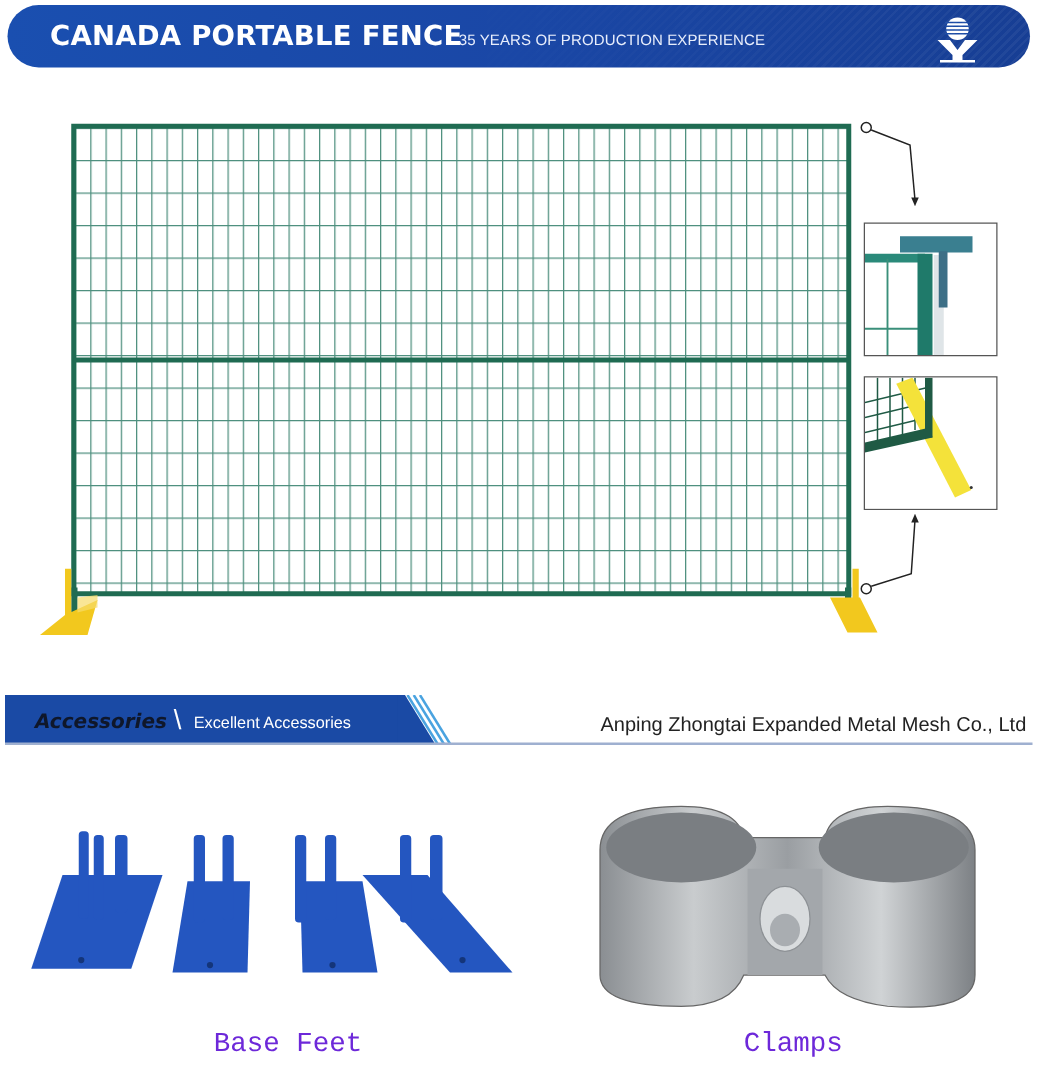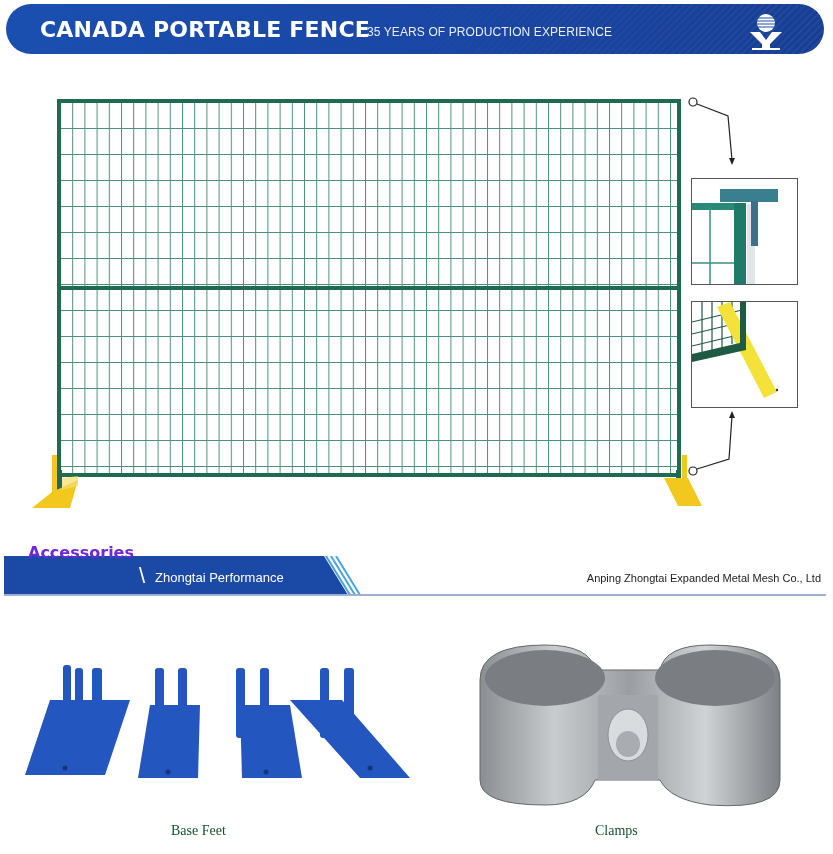--- a/index.html
+++ b/index.html
@@ -8,26 +8,26 @@
     background:linear-gradient(90deg,#1a4fb0 0%,#1a47a6 50%,#173e94 100%);overflow:hidden;}
   .banner::after{content:"";position:absolute;inset:0;
     background:repeating-linear-gradient(135deg,rgba(255,255,255,0.05) 0 2px,transparent 2px 5px);
     -webkit-mask:linear-gradient(90deg,transparent 40%,#000 100%);mask:linear-gradient(90deg,transparent 40%,#000 100%);}
   .banner-title{position:absolute;left:34px;top:13px;color:#fff;font-weight:bold;font-size:22px;letter-spacing:0.2px;font-family:"DejaVu Sans",sans-serif;}
   .banner-sub{position:absolute;left:361px;top:21px;color:#e8eefc;font-size:12px;letter-spacing:0.1px;}
   .logo{position:absolute;left:738px;top:8px;width:44px;height:40px;}
   .fence-wrap{position:absolute;left:0;top:60px;width:833px;height:470px;}
   .detail-box{position:absolute;border:1px solid #555;background:#fff;overflow:hidden;}
   .acc-bar{position:absolute;left:4px;top:556px;width:320px;height:39px;background:#1a4aa5;}
-  .acc-title{position:absolute;left:28px;top:543px;color:#6d28d9;font-weight:bold;font-size:16px;font-family:"DejaVu Sans",sans-serif;}
+  .acc-title{position:absolute;left:28px;top:567px;color:#0f172a;font-weight:bold;font-size:16px;font-family:"DejaVu Sans",sans-serif;font-style:italic;}
   .acc-sep{position:absolute;left:139px;top:563px;color:#fff;font-size:22px;}
   .acc-sub{position:absolute;left:155px;top:570px;color:#fff;font-size:13px;}
   .acc-line{position:absolute;left:4px;top:594px;width:822px;height:2px;background:#9fb0d0;}
-  .company{position:absolute;right:12px;top:572px;color:#222;font-size:11px;}
-  .caption{position:absolute;font-size:14px;color:#14532d;font-family:Liberation Serif, serif;}
+  .company{position:absolute;right:12px;top:572px;color:#222;font-size:16px;}
+  .caption{position:absolute;font-size:22px;color:#6d28d9;font-family:Liberation Mono, monospace;}
 </style>
 </head>
 <body>
 
 <div class="banner">
   <div class="banner-title">CANADA PORTABLE FENCE</div>
   <div class="banner-sub">35 YEARS OF PRODUCTION EXPERIENCE</div>
   <svg class="logo" viewBox="0 0 44 40">
     <circle cx="22" cy="11" r="9" fill="#fff"></circle>
     <g stroke="#1a4aa5" stroke-width="1.2">
@@ -106,21 +106,21 @@
 
 <div class="acc-bar"></div>
 <svg style="position:absolute;left:318px;top:556px;" width="44" height="40">
   <polygon points="0,0 6,0 30,39 0,39" fill="#1a4aa5"></polygon>
   <line x1="8" y1="0" x2="32" y2="39" stroke="#4aa3e0" stroke-width="2"></line>
   <line x1="13" y1="0" x2="37" y2="39" stroke="#4aa3e0" stroke-width="2"></line>
   <line x1="18" y1="0" x2="42" y2="39" stroke="#4aa3e0" stroke-width="2"></line>
 </svg>
 <div class="acc-title">Accessories</div>
 <div class="acc-sep">\</div>
-<div class="acc-sub">Zhongtai Performance</div>
+<div class="acc-sub">Excellent Accessories</div>
 <div class="acc-line"></div>
 <div class="company">Anping Zhongtai Expanded Metal Mesh Co., Ltd</div>
 
 <svg style="position:absolute;left:20px;top:650px;" width="400" height="140" viewBox="0 0 400 140">
   <g fill="#2456c0">
 
     <polygon points="30,50 110,50 85,125 5,125"></polygon>
     <rect x="43" y="15" width="8" height="70" rx="3"></rect>
       <rect x="55" y="18" width="8" height="68" rx="3"></rect>
     <rect x="72" y="18" width="10" height="62" rx="3"></rect>

